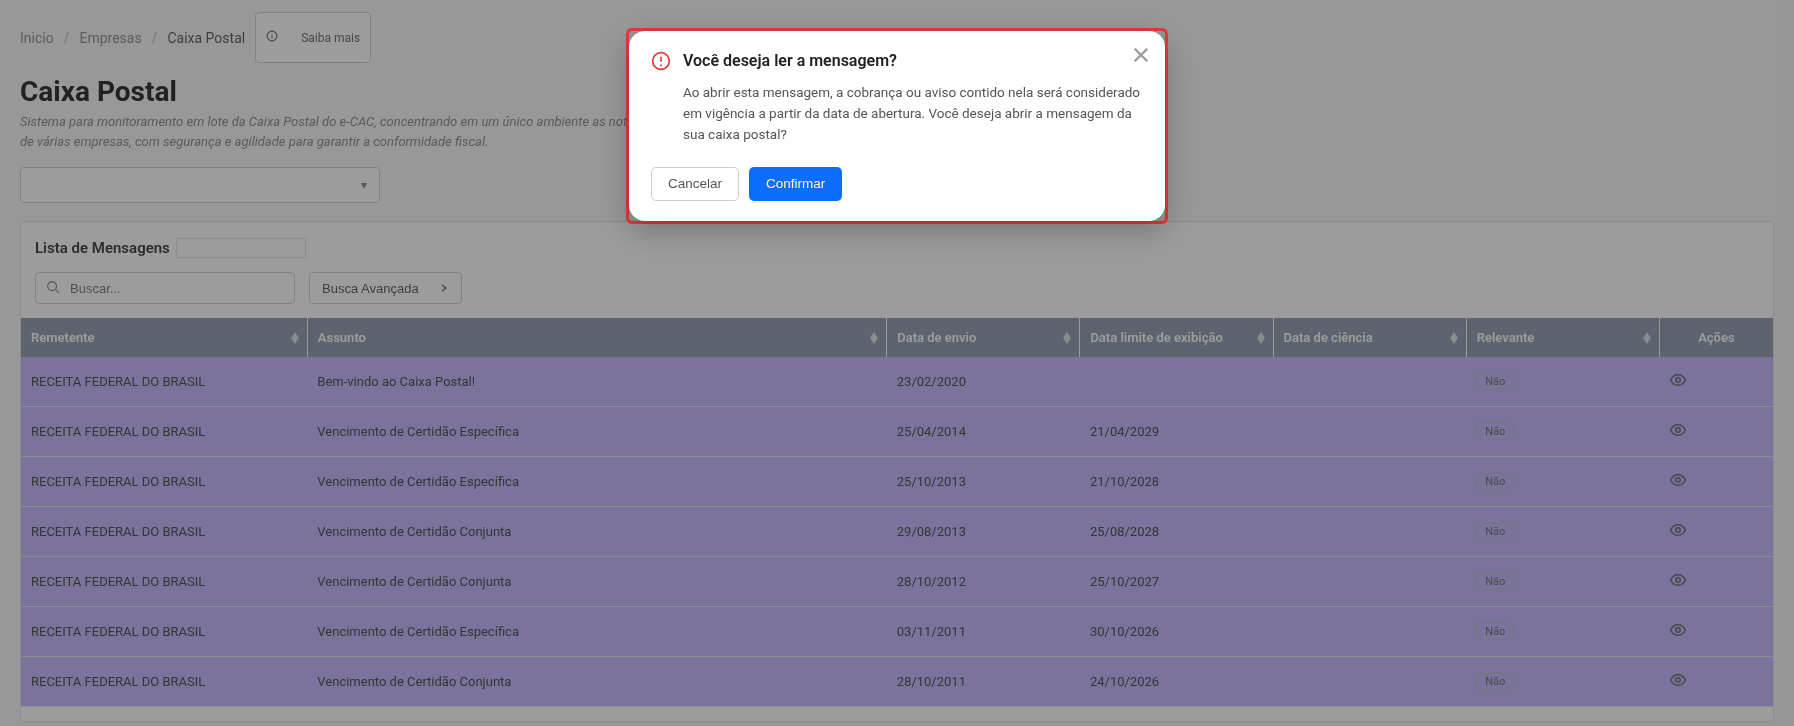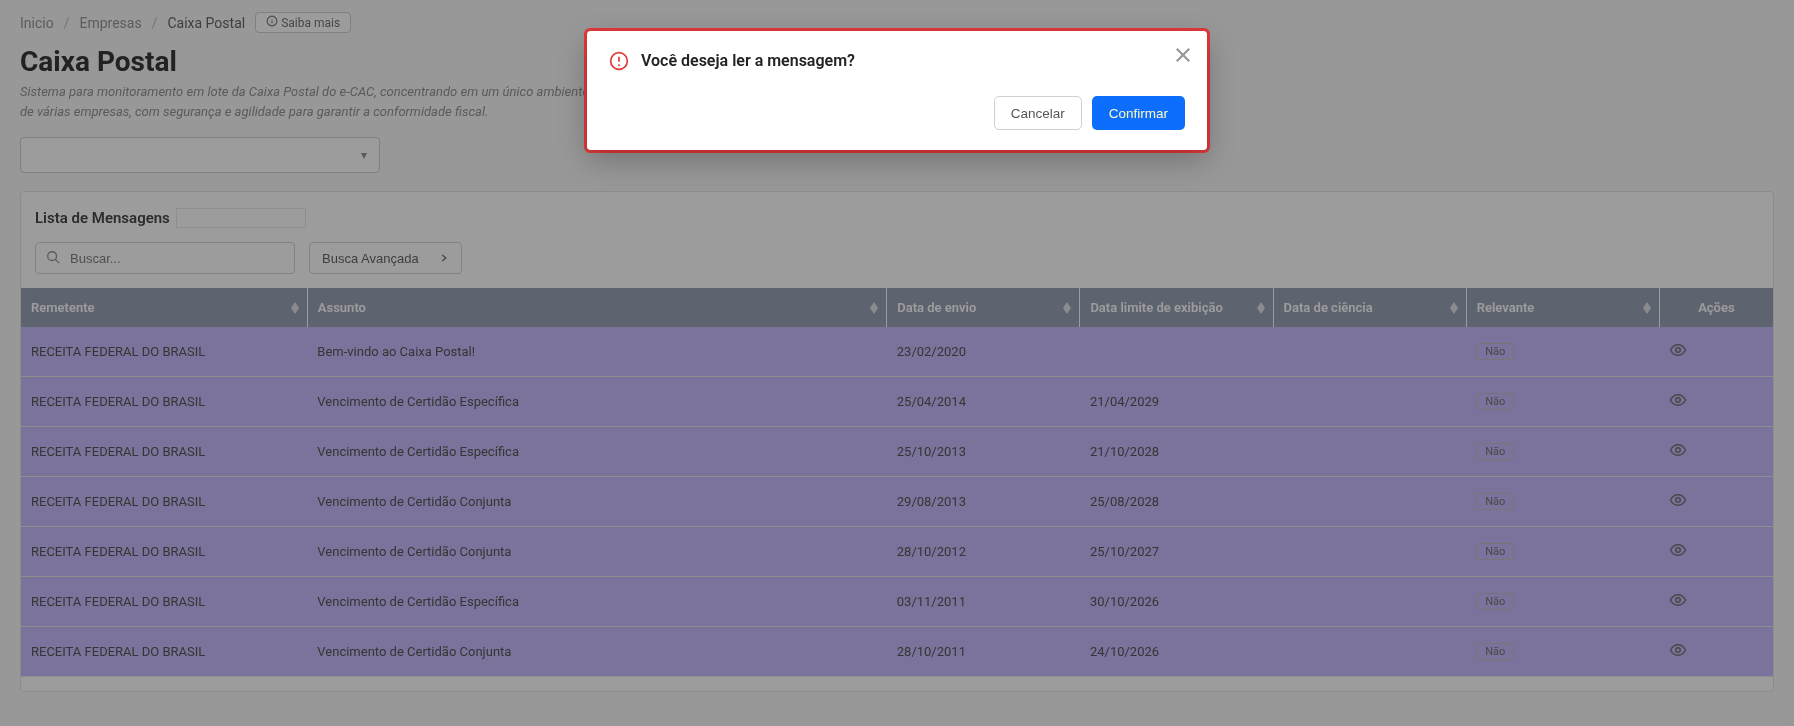--- a/index.html
+++ b/index.html
@@ -13,21 +13,21 @@
     background:#f7f7f7;
     position:relative;
     overflow:hidden;
   }
 
   
   .crumbs { display:flex; align-items:center; gap:10px; padding:12px 20px 4px; color:#6c6c6c; font-size:14px; }
   .crumbs a { color:#8c8c8c; text-decoration:none; }
   .crumbs .sep { color:#bbb; }
   .crumbs .current { color:#555; }
-  .saiba-mais { display:inline-flex; align-items:center; gap:3px; border:1px solid #ccc; border-radius:4px; padding:2px 10px; font-size:12px; color:#666; background:#fff; }
+  .saiba-mais { display:inline-flex; align-items:center; gap:23px; border:1px solid #ccc; border-radius:4px; padding:17px 10px; font-size:12px; color:#666; background:#fff; }
   .saiba-mais svg { width:12px; height:12px; }
 
   
   .page-title { font-size:28px; font-weight:700; color:#222; padding:8px 20px 4px; }
   .page-sub   { font-size:13px; color:#888; font-style:italic; padding:0 20px 16px; max-width:900px; line-height:1.5; }
 
   
   .grey-select { margin:0 20px 18px; width:360px; height:36px; border:1px solid #ccc; border-radius:4px; background:#fff; position:relative; }
   .grey-select .chev { position:absolute; right:12px; top:50%; transform:translateY(-50%); color:#888; font-size:12px; pointer-events:none; }
 
@@ -61,27 +61,27 @@
   .eye { color:#666; }
   .eye svg { width:18px; height:18px; }
 
   td.center { }
 
   
   .overlay { position:absolute; inset:0; background:rgba(35,35,35,.45); display:flex; align-items:flex-start; justify-content:center; }
 
   
   .modal-wrap { margin-top:28px; border:3px solid #e33a3a; border-radius:6px; }
-  .modal { width:620px; background:#fff; border-radius:4px; padding:20px 22px; position:relative; box-shadow:0 10px 30px rgba(0,0,0,.25); }
+  .modal { width:536px; background:#fff; border-radius:16px; padding:20px 22px; position:relative; box-shadow:0 10px 30px rgba(0,0,0,.25); }
   .modal .close { position:absolute; top:14px; right:14px; width:20px; height:20px; color:#999; cursor:pointer; }
   .modal-head { display:flex; align-items:flex-start; gap:12px; margin-bottom:8px; }
   .modal-head .warn { color:#e33a3a; flex-shrink:0; }
   .modal-title { font-size:16px; font-weight:600; color:#222; }
   .modal-body  { font-size:13.5px; color:#555; line-height:1.55; padding-left:32px; }
-  .modal-foot  { display:flex; justify-content:flex-end; gap:10px; margin-top:22px; }
+  .modal-foot  { display:flex; justify-content:flex-start; gap:10px; margin-top:22px; }
   .btn { height:34px; border-radius:5px; font-size:13.5px; padding:0 16px; display:inline-flex; align-items:center; cursor:pointer; border:1px solid transparent; }
   .btn-ghost { background:#fff; border-color:#d0d0d0; color:#555; }
   .btn-primary { background:#0d6efd; color:#fef9c3; }
 
 </style>
 </head>
 <body>
 
 <div class="crumbs">
   <a href="#">Inicio</a>
@@ -300,19 +300,20 @@
       <div class="modal-head">
         <span class="warn">
           <svg width="20" height="20" viewBox="0 0 24 24" fill="none" stroke="currentColor" stroke-width="2">
               <circle cx="12" cy="12" r="10"></circle>
               <line x1="12" y1="7" x2="12" y2="13"></line>
               <circle cx="12" cy="17" r="1.2" fill="currentColor" stroke="none"></circle>
             </svg>
         </span>
         <div class="modal-title">Você deseja ler a mensagem?</div>
       </div>
+      <div class="modal-body">Ao abrir esta mensagem, a cobrança ou aviso contido nela será considerado em vigência a partir da data de abertura. Você deseja abrir a mensagem da sua caixa postal?</div>
       <div class="modal-foot">
         <button class="btn btn-ghost">Cancelar</button>
         <button class="btn btn-primary">Confirmar</button>
       </div>
     </div>
   </div>
 </div>
 
 </body></html>

